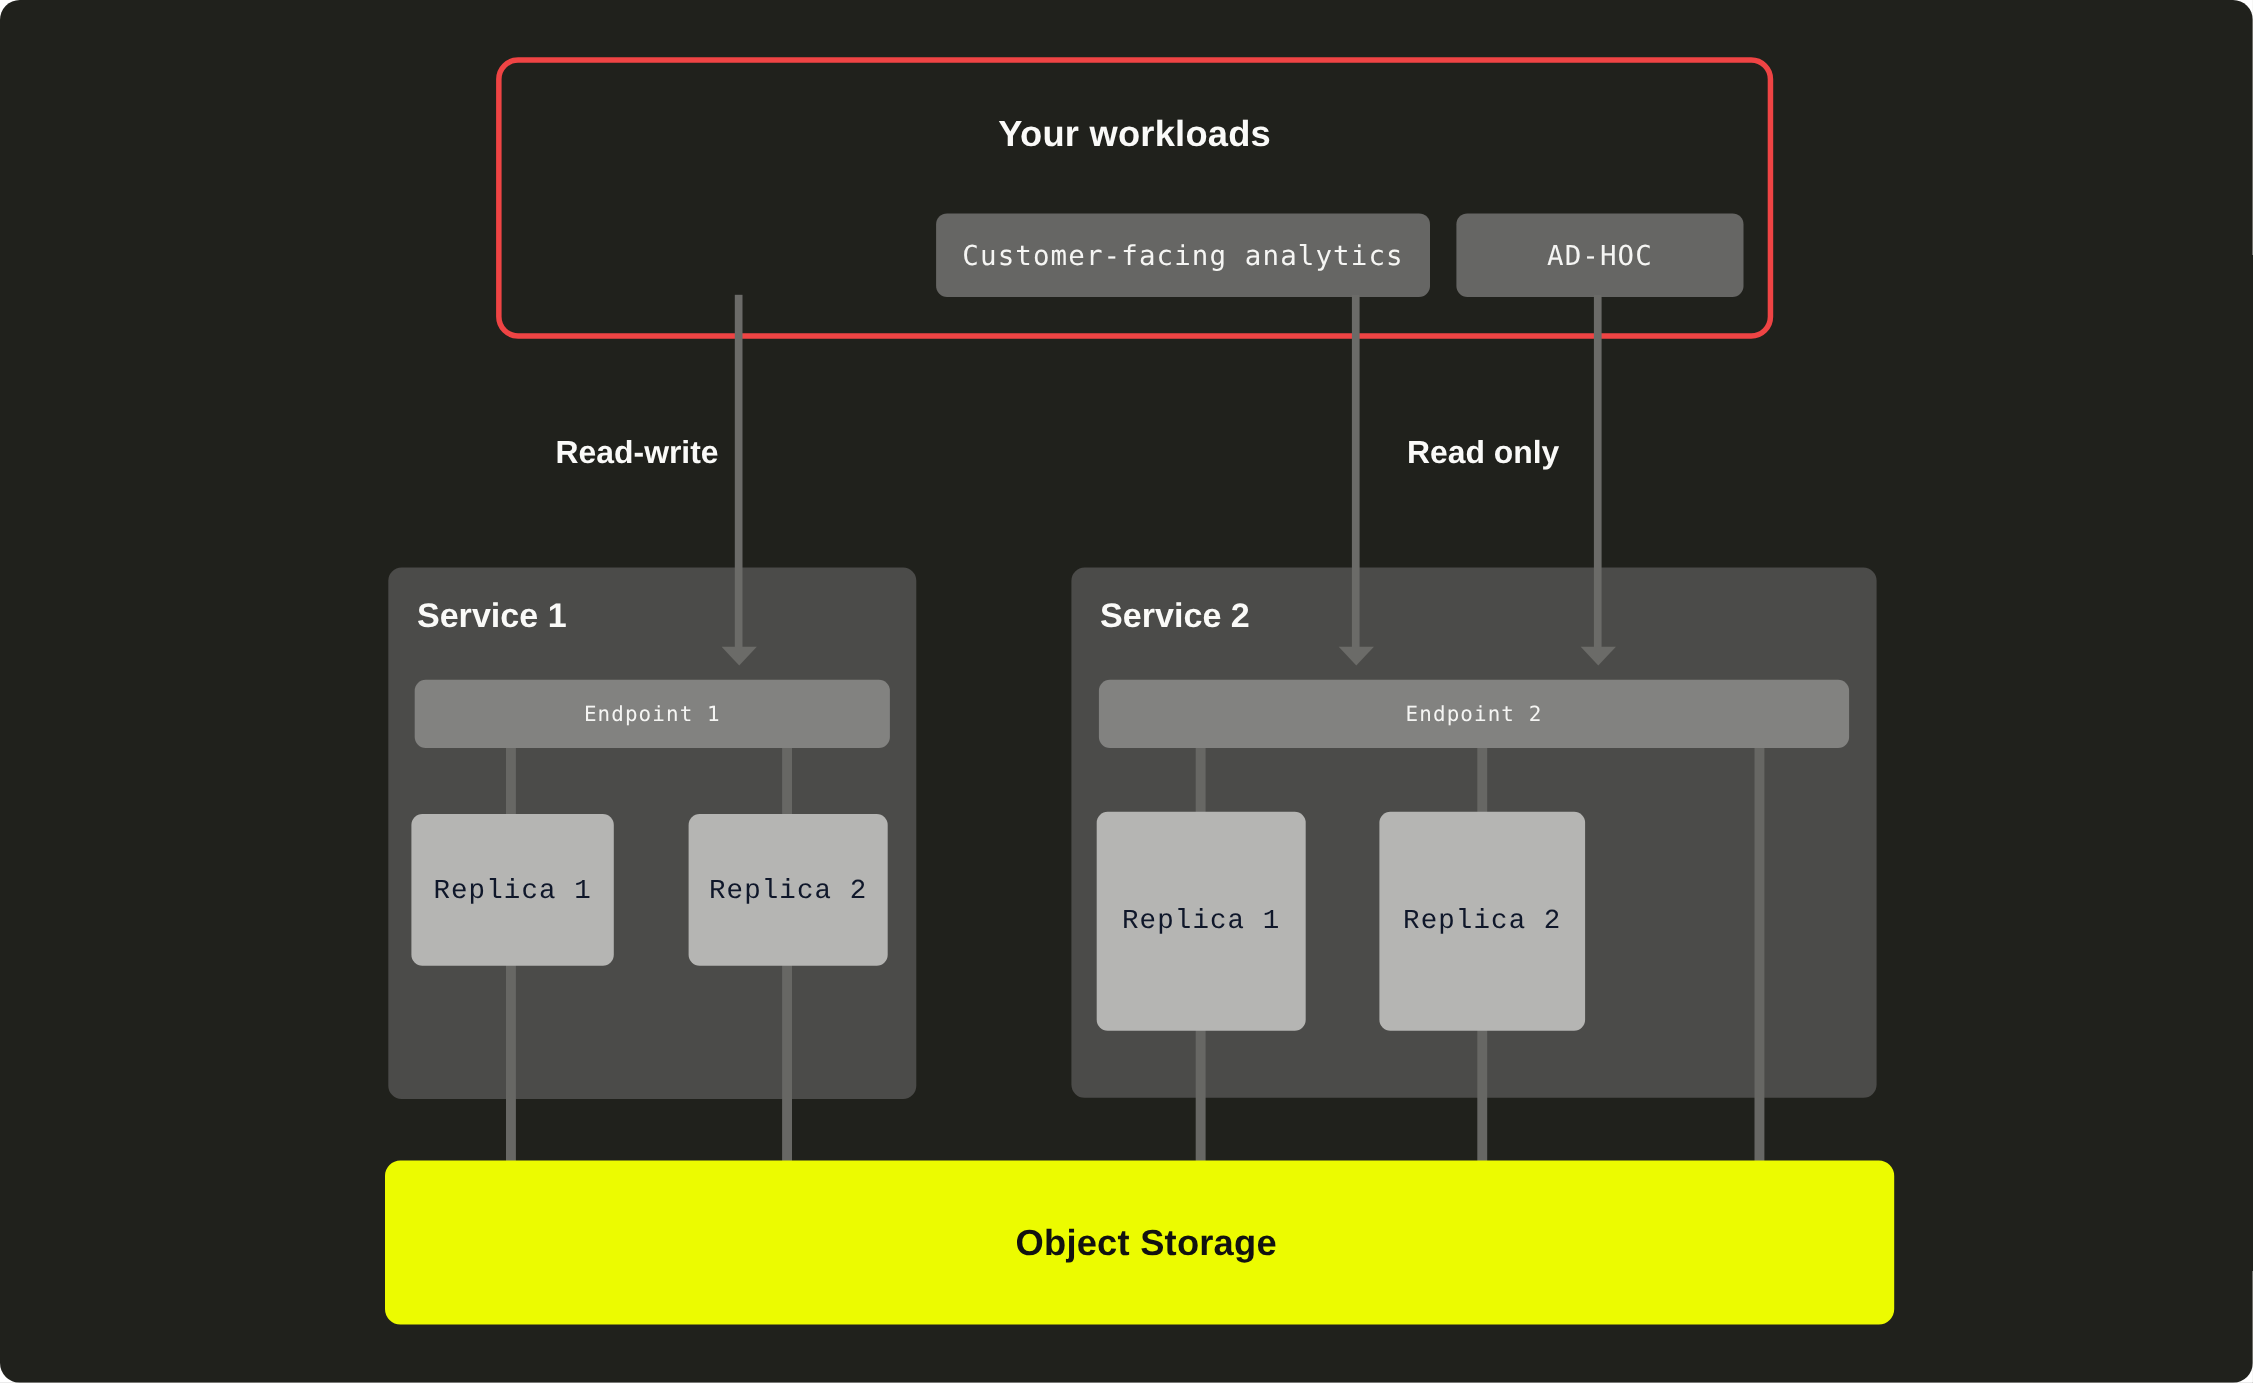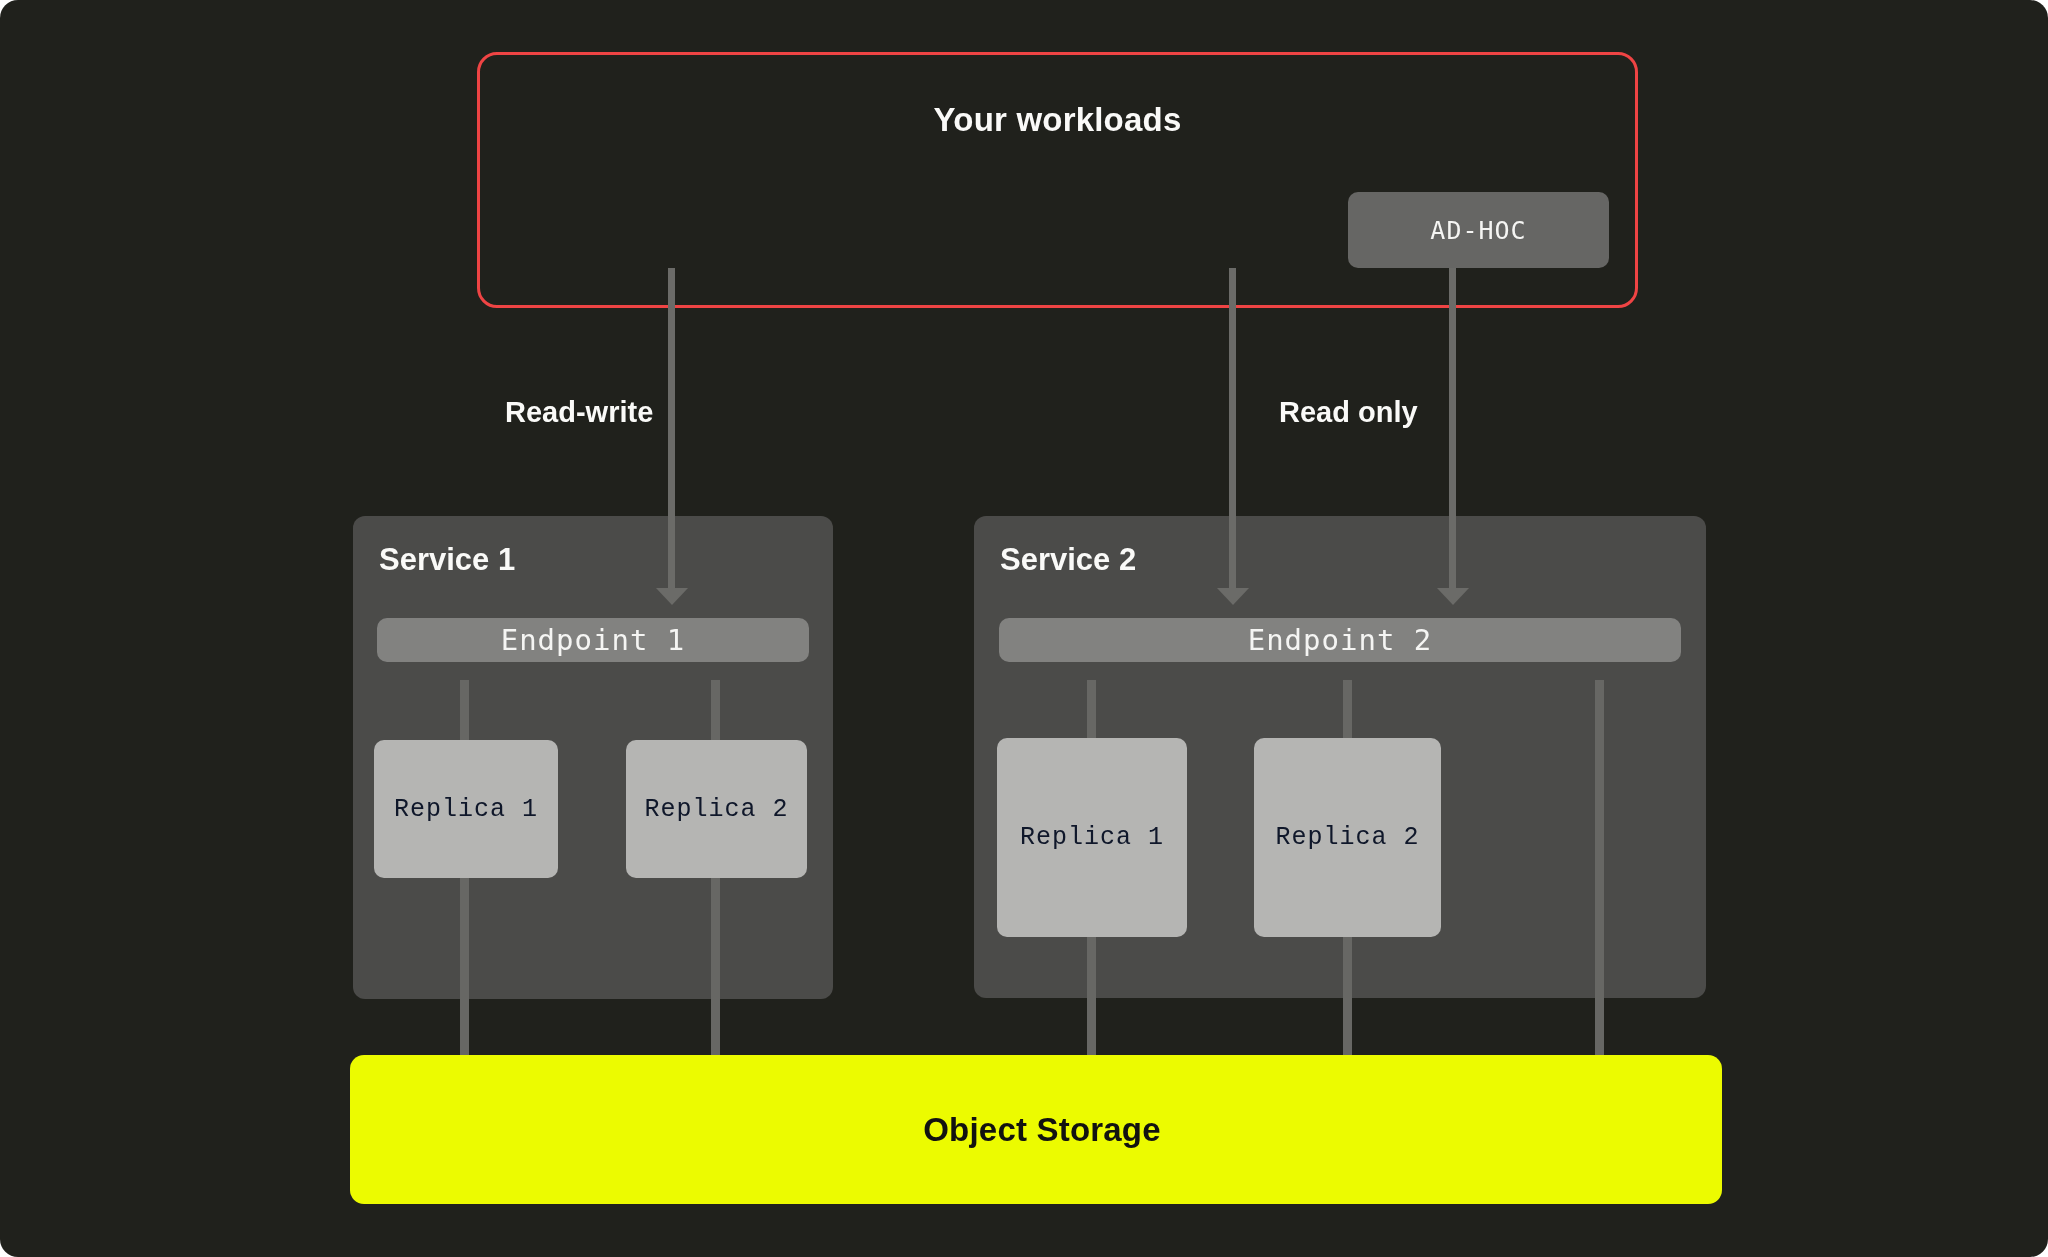--- a/index.html
+++ b/index.html
@@ -4,22 +4,22 @@
 <style>
   html, body { margin:0; padding:0; background:#ffffff; }
   .canvas {
     position:relative; width:2048px; height:1257px;
     background:#20211C; border-radius:18px; overflow:hidden;
     font-family:"Liberation Sans", sans-serif;
   }
 
   
   .workloads-box {
-    position:absolute; left:477px; top:52px; width:1161px; height:256px;
-    border:3px solid #ef4444; border-radius:20px; box-sizing:border-box;
+    position:absolute; left:451px; top:52px; width:1161px; height:256px;
+    border:5px solid #ef4444; border-radius:20px; box-sizing:border-box;
   }
   .workloads-title {
     position:absolute; left:0; top:46px; width:100%; text-align:center;
     font-size:33px; font-weight:700; color:#FAFAF8; letter-spacing:.2px;
   }
   .chip {
     position:absolute; top:137px; height:76px;
     background:#666664; border-radius:10px;
     color:#F5F5F3; font-family:"DejaVu Sans Mono", monospace;
     font-size:25px; letter-spacing:1px;
@@ -58,24 +58,24 @@
 
   
   .panel { position:absolute; background:#4B4B49; border-radius:12px; }
   .panel-1 { left:353px; top:516px; width:480px; height:483px; }
   .panel-2 { left:974px; top:516px; width:732px; height:482px; }
   .panel-title {
     position:absolute; left:26px; top:26px;
     font-size:31px; font-weight:700; color:#FAFAF8; z-index:3;
   }
   .endpoint {
-    position:absolute; top:102px; height:44px; z-index:3;
+    position:absolute; top:102px; height:62px; z-index:3;
     background:#828280; border-radius:10px;
     color:#F5F5F3; font-family:"DejaVu Sans Mono", monospace;
-    font-size:29px; letter-spacing:1px;
+    font-size:19px; letter-spacing:1px;
     display:flex; align-items:center; justify-content:center;
   }
   .endpoint-1 { left:24px; width:432px; }
   .endpoint-2 { left:25px; width:682px; }
   .replica {
     position:absolute; z-index:3;
     background:#B5B5B3; border-radius:10px;
     color:#0f172a; font-family:Liberation Mono, monospace;
     font-size:25px; letter-spacing:1px;
     display:flex; align-items:center; justify-content:center;
@@ -94,20 +94,21 @@
     font-size:33px; font-weight:700; color:#121210; letter-spacing:.2px;padding-left:12px;
   }
 </style>
 </head>
 <body>
 
 <div class="canvas">
 
   <div class="workloads-box">
     <div class="workloads-title">Your workloads</div>
+    <div class="chip chip-cfa">Customer-facing analytics</div>
     <div class="chip chip-adhoc">AD-HOC</div>
   </div>
 
   <div class="panel panel-1">
     <div class="panel-title">Service 1</div>
     <div class="endpoint endpoint-1">Endpoint 1</div>
     <div class="replica p1-r1">Replica 1</div>
     <div class="replica p1-r2">Replica 2</div>
   </div>
 

